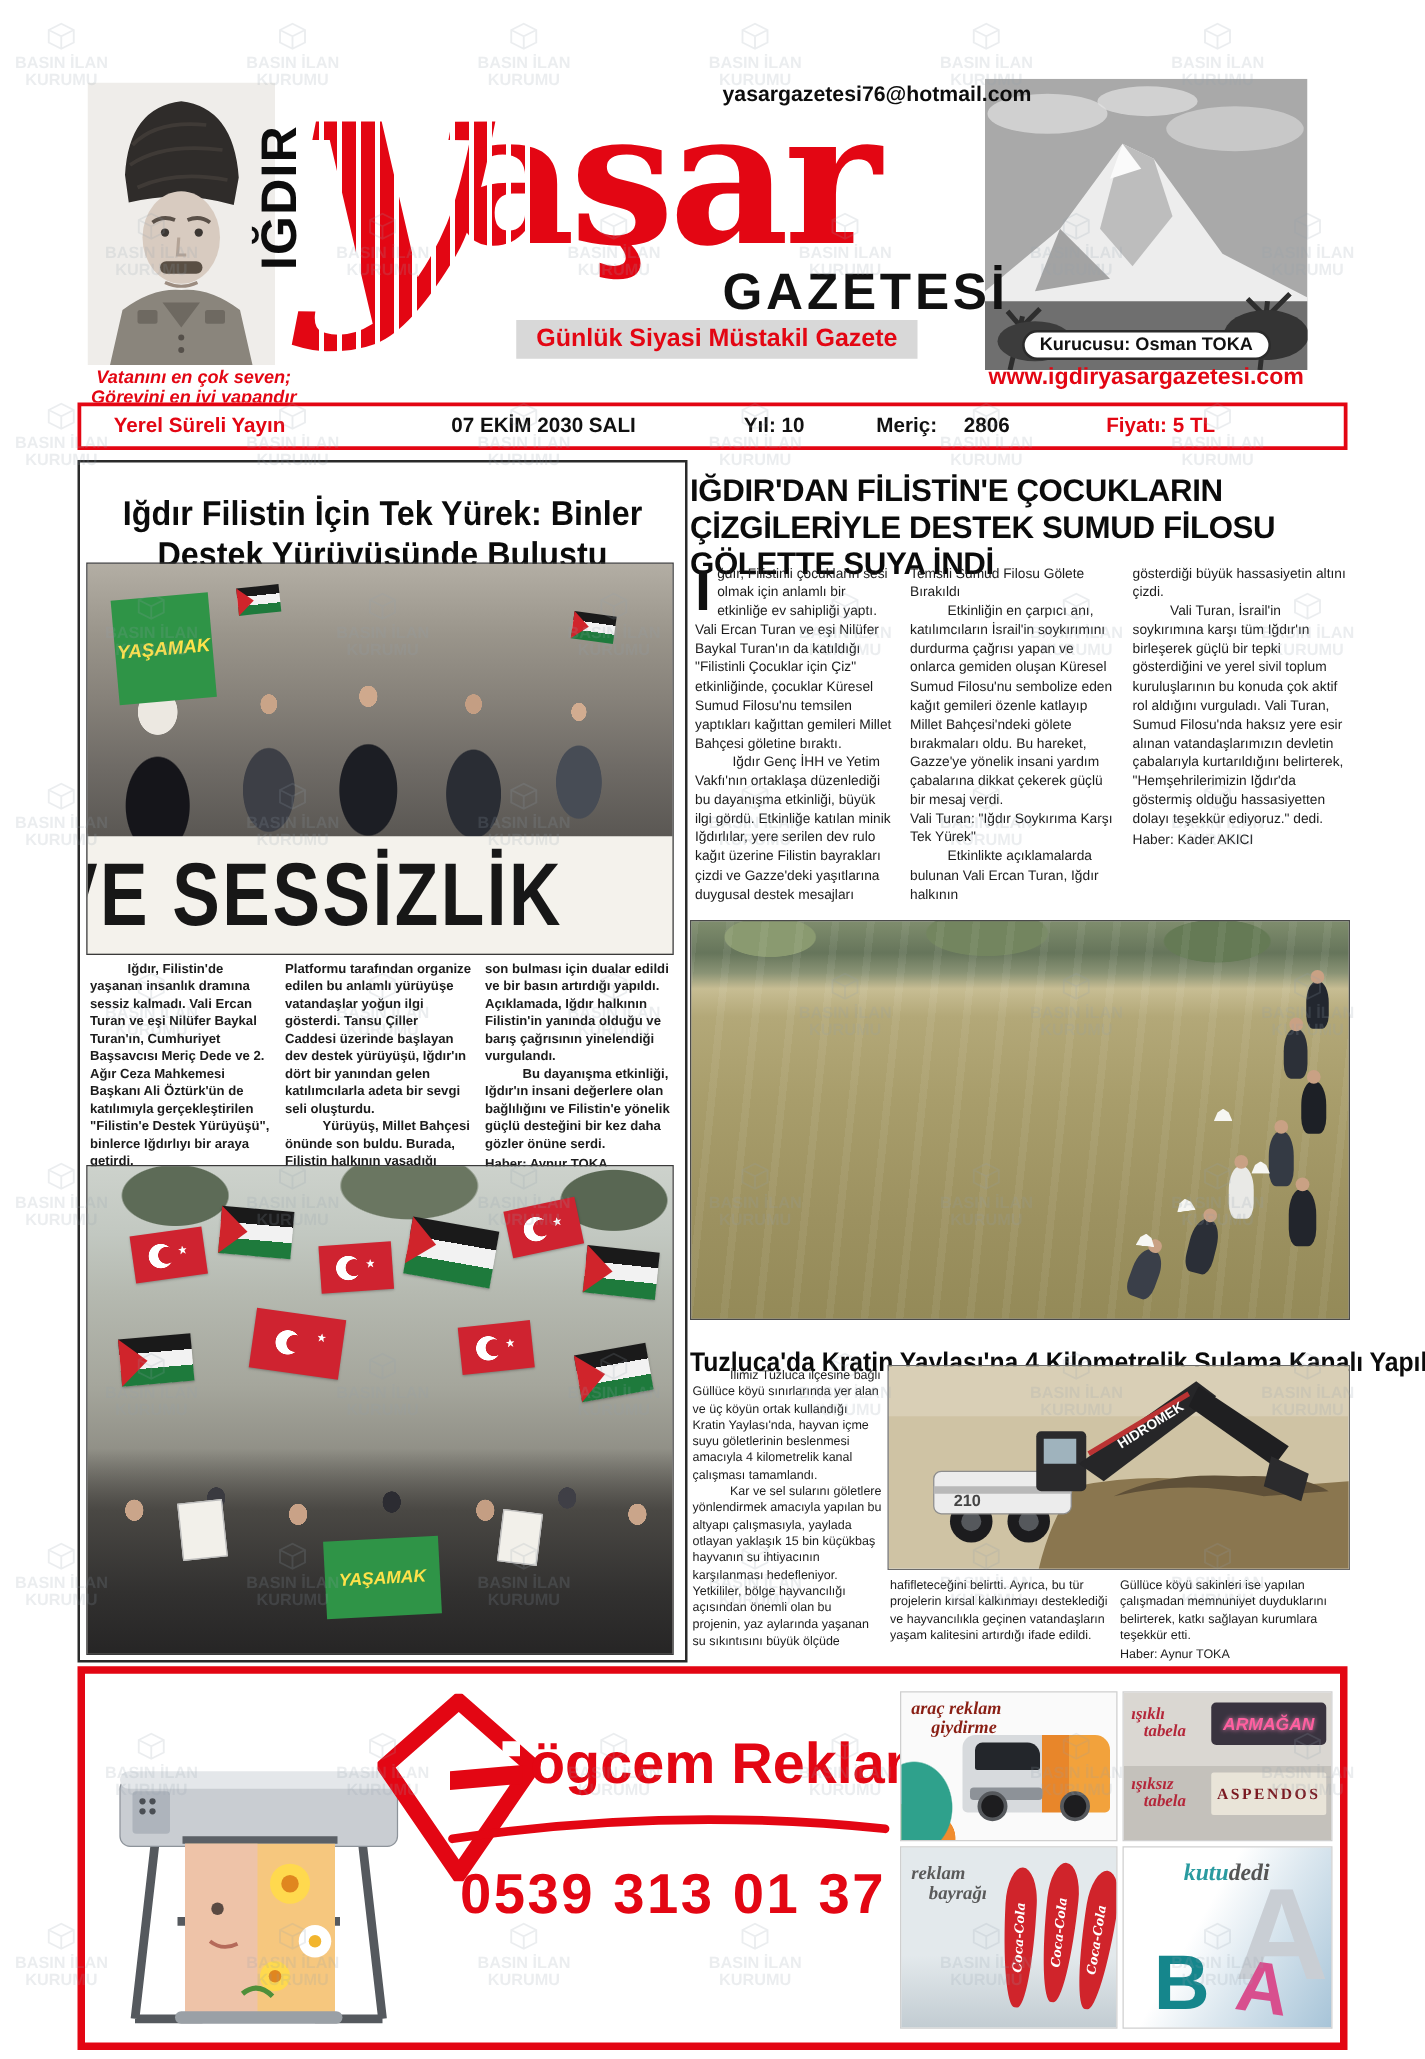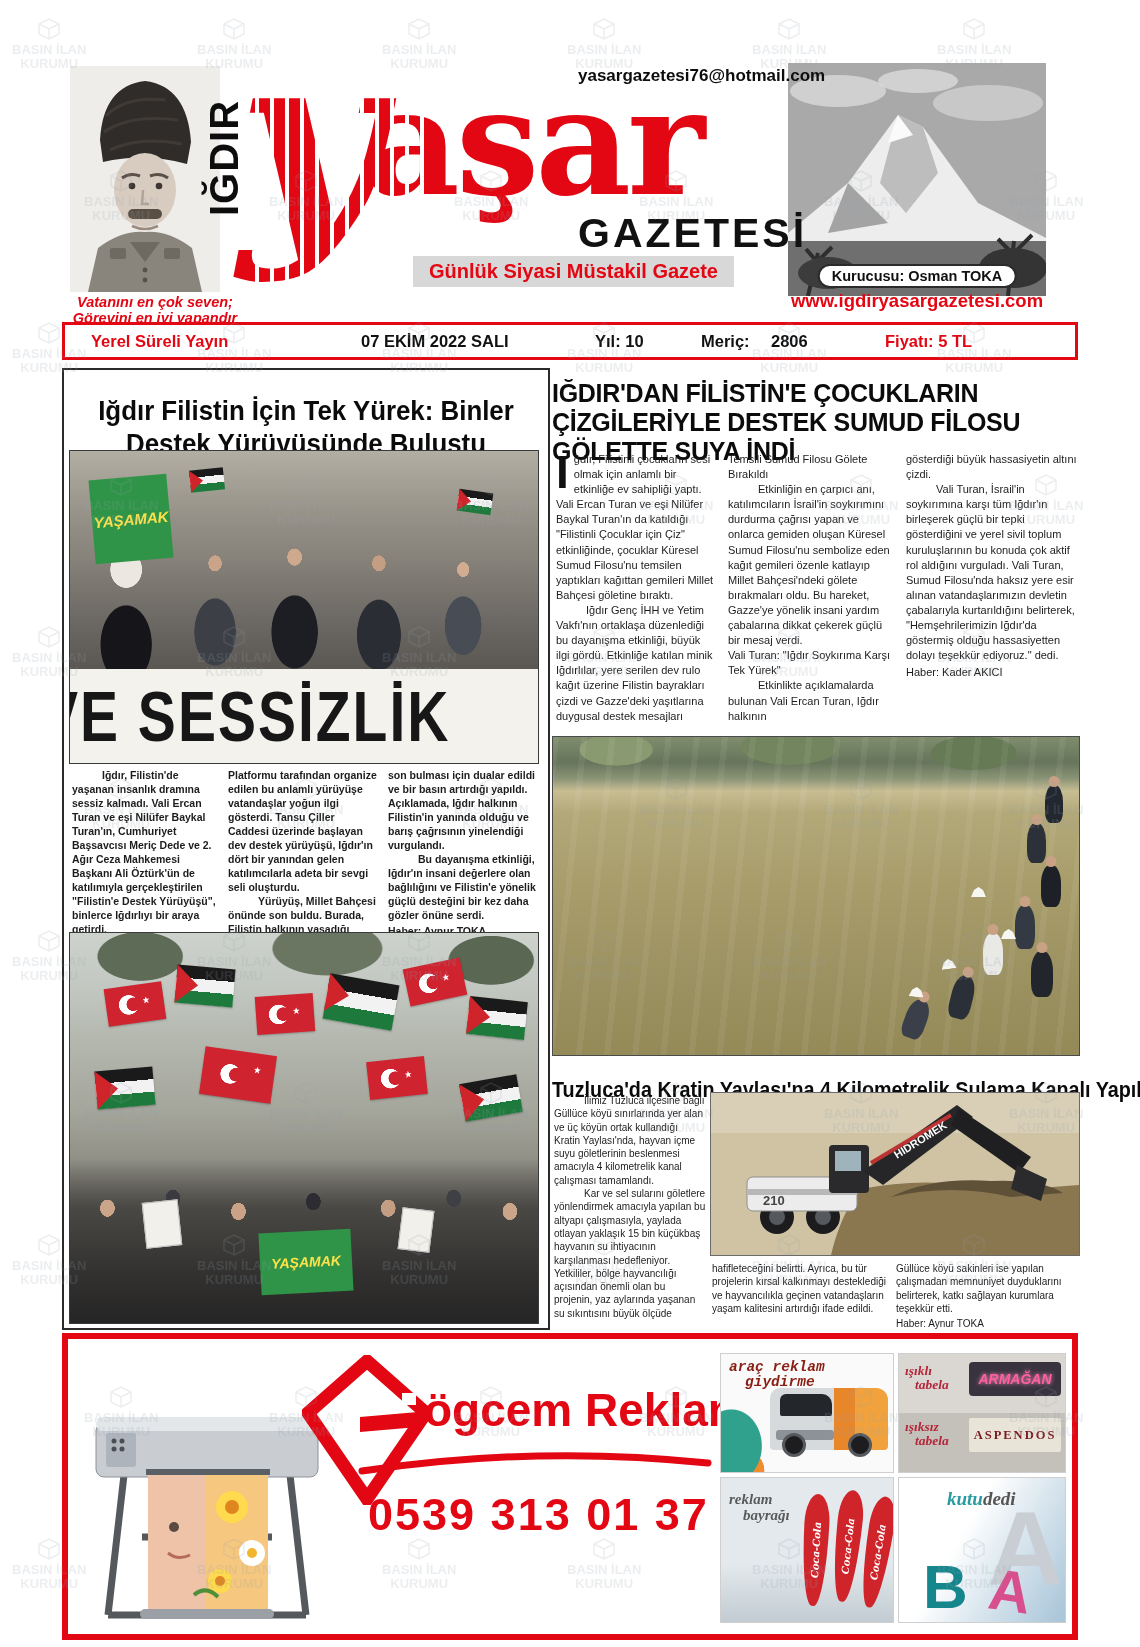--- a/index.html
+++ b/index.html
@@ -146,21 +146,21 @@
   #adbrand{position:absolute;left:356px;top:44px;color:#e30613;font-weight:bold;font-size:46px;white-space:nowrap;}
   #adswoosh{position:absolute;left:288px;top:112px;}
   #adphone{position:absolute;left:300px;top:150px;color:#e30613;font-weight:bold;font-size:45px;letter-spacing:2px;white-space:nowrap;}
   .adpanel{position:absolute;overflow:hidden;border:1px solid #cfcfcf;}
   #panel-vehicle{left:652px;top:14px;width:172px;height:118px;background:
       radial-gradient(50px 60px at 6% 78%, #2fa18c 0 60%, transparent 62%),
       radial-gradient(34px 40px at 2% 96%, #8fc63f 0 60%, transparent 62%),
       radial-gradient(26px 30px at 16% 99%, #f08c2e 0 60%, transparent 62%),
       #fafafa;}
   .pv-label{position:absolute;left:8px;top:6px;color:#8a1f14;font-style:italic;font-weight:bold;
-      font-size:14.5px;line-height:1.05;font-family:Liberation Mono, monospace;}
+      font-size:14.5px;line-height:1.05;font-family:Liberation Serif, serif;}
   .pv-label .l2{display:block;margin-left:16px;}
   .van{position:absolute;right:5px;top:34px;width:118px;height:62px;border-radius:10px 12px 4px 4px;
       background:linear-gradient(90deg,#d7dadd 0 54%,#e8862a 54% 72%,#f2a23c 72% 100%);}
   .van .windshield{position:absolute;left:10px;top:6px;width:52px;height:22px;background:#23262b;border-radius:6px 10px 2px 2px;}
   .van .grill{position:absolute;left:6px;bottom:10px;width:58px;height:10px;background:#8d9298;border-radius:3px;}
   .van .wheel{position:absolute;bottom:-7px;width:18px;height:18px;border-radius:50%;background:#1d1d1f;border:3px solid #55585c;}
   .van .w1{left:12px;} .van .w2{right:16px;}
   #panel-signs{left:830px;top:14px;width:166px;height:118px;background:linear-gradient(180deg,#dad7d2 0 50%,#c4c1bb 50% 100%);}
   .sg-label{position:absolute;color:#b4273a;font-style:italic;font-weight:bold;font-size:13.5px;line-height:1.02;
       font-family:"Liberation Serif",serif;}
@@ -704,21 +704,21 @@
       <path d="M20 233 L30 190 M30 200 L18 186 M30 198 L44 184 M220 233 L226 178 M226 192 L210 176 M226 190 L244 172" stroke="#2e2e2e" stroke-width="4" fill="none"></path>
       <ellipse cx="40" cy="210" rx="30" ry="16" fill="#3c3c3c"></ellipse>
       <ellipse cx="225" cy="205" rx="34" ry="20" fill="#343434"></ellipse>
     </svg>
     <div id="founder">Kurucusu: Osman TOKA</div>
   </div>
   <div id="website" class="abs">www.igdiryasargazetesi.com</div>
 
   <div id="dateline" class="abs">
     <span class="dl-type">Yerel Süreli Yayın</span>
-    <span class="dl-date">07 EKİM 2022  SALI</span>
+    <span class="dl-date">07 EKİM 2030  SALI</span>
     <span class="dl-yil">Yıl: 10</span>
     <span class="dl-sayi">Meriç:</span>
     <span class="dl-sayino">2806</span>
     <span class="dl-price">Fiyatı: 5 TL</span>
   </div>
 
   <section id="left-article" class="abs">
     <h1 id="la-headline">Iğdır Filistin İçin Tek Yürek: Binler Destek Yürüyüşünde Buluştu</h1>
     <div id="photo1">
       <div id="placard1" class="placard">YAŞAMAK</div>

